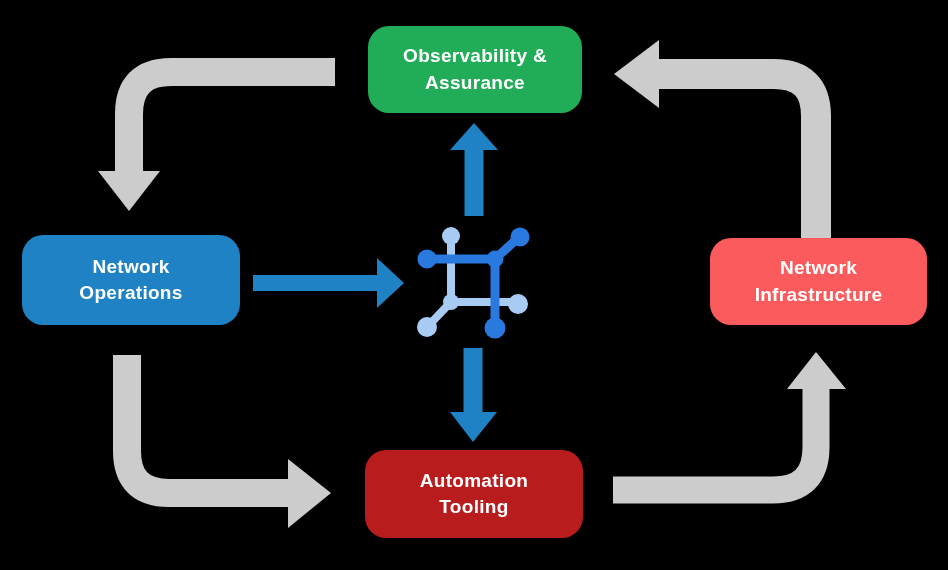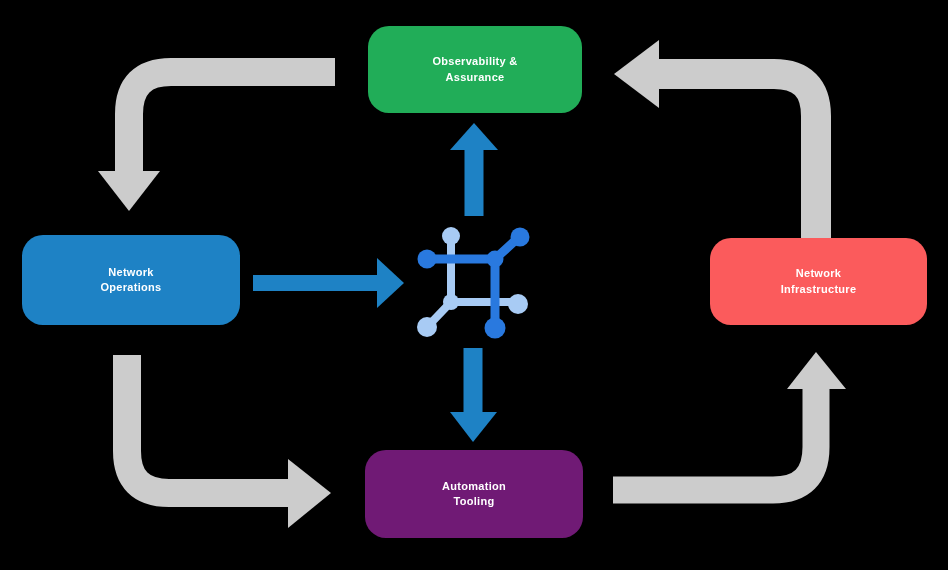--- a/index.html
+++ b/index.html
@@ -20,21 +20,21 @@
   .node {
     position: absolute;
     display: flex;
     align-items: center;
     justify-content: center;
     border-radius: 21px;
     box-sizing: border-box;
   }
   .node .label {
     color: #fff;
-    font-size: 11px;
+    font-size: 19px;
     font-weight: 600;
     line-height: 1.38;
     letter-spacing: 0.3px;
     text-align: center;
     white-space: pre-line;
   }
   #node-observability { left: 368px; top: 26px;  width: 214px; height: 87px; }
   #node-operations    { left: 22px;  top: 235px; width: 218px; height: 90px; }
   #node-infrastructure{ left: 710px; top: 238px; width: 217px; height: 87px; }
   #node-tooling       { left: 365px; top: 450px; width: 218px; height: 88px; }
@@ -107,18 +107,18 @@
   <div class="node" id="node-operations" style="background-color: rgb(30, 130, 197);">
     <span class="label">Network
 Operations</span>
   </div>
 
   <div class="node" id="node-infrastructure" style="background-color: rgb(251, 91, 92);">
     <span class="label">Network
 Infrastructure</span>
   </div>
 
-  <div class="node" id="node-tooling" style="background-color: #701a75;">
+  <div class="node" id="node-tooling" style="background-color: #b91c1c;">
     <span class="label">Automation
 Tooling</span>
   </div>
 
 </div>
 
 </body></html>

